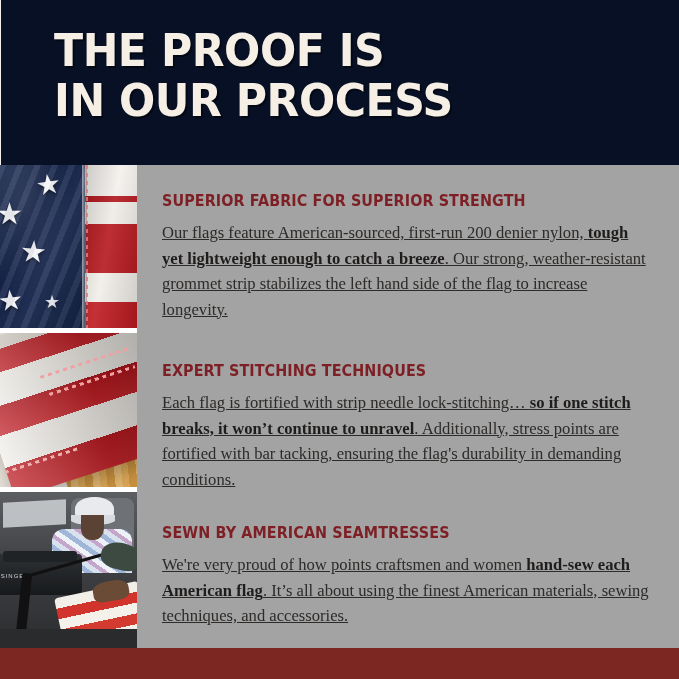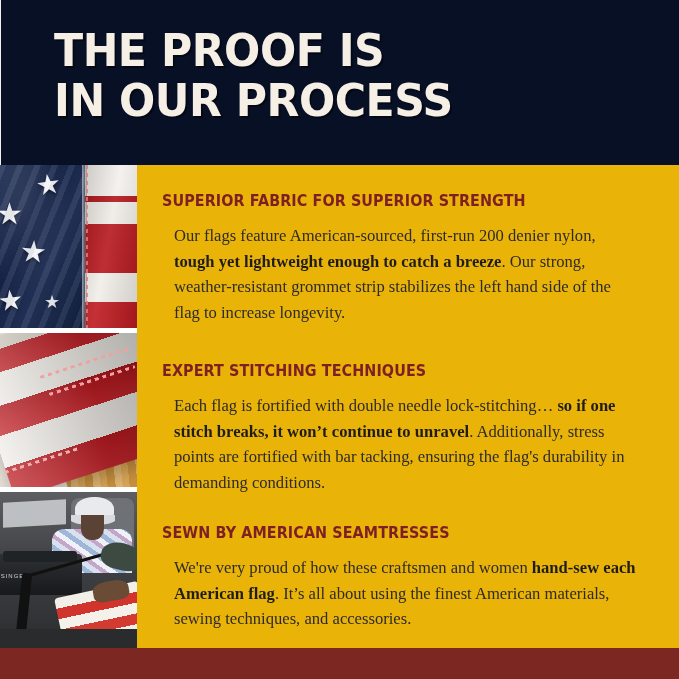--- a/index.html
+++ b/index.html
@@ -169,21 +169,21 @@
       #d0342c 80%, #d0342c 100%);
     border-radius:4px;}
   .sw-hand{position:absolute;right:6%;bottom:30%;width:26%;height:13%;
     background:#6a4b35;border-radius:40% 40% 30% 30%;transform:rotate(-10deg);}
   .sw-bench{position:absolute;left:0;bottom:0;width:100%;height:12%;
     background:#2a2b2d;}
 
   
   .content{
     position:absolute;left:137px;top:165px;width:542px;height:483px;
-    background:#eab308;
+    background:#a3a3a3;
   }
   .section{position:absolute;left:25px;width:490px;}
   .sec-1{top:26px;}
   .sec-2{top:196px;}
   .sec-3{top:358px;}
 
   .sec-heading{
     font-family:"DejaVu Sans", sans-serif;
     font-weight:bold;
     font-size:16.5px;
@@ -194,21 +194,22 @@
     transform:scaleX(0.87);
     transform-origin:left center;
     white-space:nowrap;
     margin:0 0 9px 0;
   }
   .sec-body{
     font-family:"Liberation Serif", serif;
     font-size:16.6px;
     line-height:25.5px;
     color:#2d2b29;
-    margin:12px;
+    margin:0;
+    text-decoration:underline;
   }
   .sec-body b{font-weight:bold;color:#1f1d1c;}
 
   
   .bottom-bar{
     position:absolute;left:0;top:648px;width:679px;height:31px;
     background:#7d2723;
   }
 </style>
 </head>
@@ -274,25 +275,25 @@
 
   <div class="content">
 
     <div class="section sec-1">
       <h2 class="sec-heading">SUPERIOR FABRIC FOR SUPERIOR STRENGTH</h2>
       <p class="sec-body"><span>Our flags feature American-sourced, first-run 200 denier nylon, </span><b>tough yet lightweight enough to catch a breeze</b><span>. Our strong, weather-resistant grommet strip stabilizes the left hand side of the flag to increase longevity.</span></p>
     </div>
 
     <div class="section sec-2">
       <h2 class="sec-heading">EXPERT STITCHING TECHNIQUES</h2>
-      <p class="sec-body"><span>Each flag is fortified with double needle lock-stitching… </span><b>so if one stitch breaks, it won’t continue to unravel</b><span>. Additionally, stress points are fortified with bar tacking, ensuring the flag's durability in demanding conditions.</span></p>
+      <p class="sec-body"><span>Each flag is fortified with strip needle lock-stitching… </span><b>so if one stitch breaks, it won’t continue to unravel</b><span>. Additionally, stress points are fortified with bar tacking, ensuring the flag's durability in demanding conditions.</span></p>
     </div>
 
     <div class="section sec-3">
       <h2 class="sec-heading">SEWN BY AMERICAN SEAMTRESSES</h2>
-      <p class="sec-body"><span>We're very proud of how these craftsmen and women </span><b>hand-sew each American flag</b><span>. It’s all about using the finest American materials, sewing techniques, and accessories.</span></p>
+      <p class="sec-body"><span>We're very proud of how points craftsmen and women </span><b>hand-sew each American flag</b><span>. It’s all about using the finest American materials, sewing techniques, and accessories.</span></p>
     </div>
 
   </div>
 
   <div class="bottom-bar"></div>
 
 </div>
 
 </body></html>

